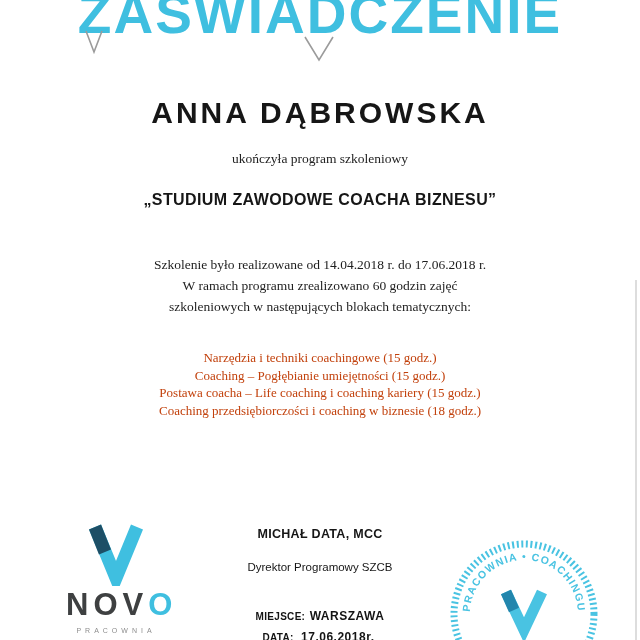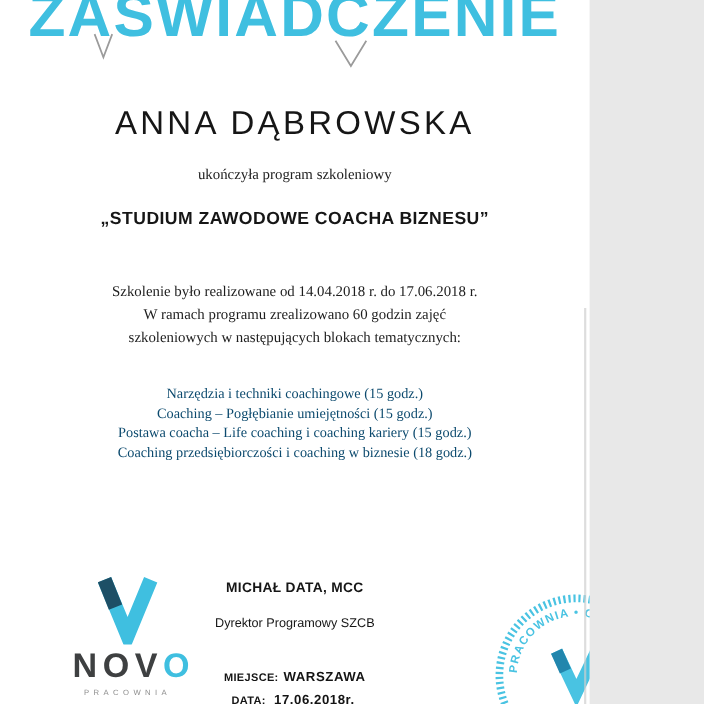--- a/index.html
+++ b/index.html
@@ -1,34 +1,34 @@
 <!DOCTYPE html>
 <html><head>
 <meta charset="utf-8">
 <style>
   html,body{margin:0;padding:0;background:#e8e8e8;}
-  .page{position:relative;width:536px;height:640px;background:#ffffff;overflow:hidden;
+  .page{position:relative;width:640px;height:640px;background:#ffffff;overflow:hidden;
         font-family:"Liberation Serif",serif;color:#1f1f1f;}
   .center{position:absolute;left:0;width:100%;text-align:center;}
 
   .title{top:-18px;font-family:"Liberation Sans",sans-serif;font-weight:bold;
          font-size:55px;letter-spacing:2px;color:#3fbfe0;white-space:nowrap;}
 
   .ribbon{position:absolute;}
   .ribbon-left{left:84px;top:30px;}
   .ribbon-mid{left:303px;top:36px;}
 
-  .recipient{top:96px;font-family:"Liberation Sans",sans-serif;font-weight:normal;
+  .recipient{top:96px;font-family:"Liberation Sans",sans-serif;font-weight:bold;
              font-size:30px;letter-spacing:3px;color:#161616;}
   .subtitle{top:151px;font-size:13.5px;color:#222;}
   .program{top:191px;font-family:"Liberation Sans",sans-serif;font-weight:bold;
            font-size:16px;letter-spacing:.4px;color:#161616;}
 
   .desc{top:254px;font-size:13.5px;line-height:21px;color:#1d1d1d;}
-  .modules{top:349px;font-size:13px;line-height:17.6px;color:#0c4a6e;}
+  .modules{top:349px;font-size:13px;line-height:17.6px;color:#c2410c;}
 
   .signatory{top:527px;font-family:"Liberation Sans",sans-serif;color:#161616;}
   .sig-name{font-weight:bold;font-size:12.5px;letter-spacing:.3px;}
   .sig-title{font-size:11.5px;margin-top:20px;}
 
   .logo{position:absolute;left:66px;top:522px;width:100px;text-align:center;
         font-family:"Liberation Sans",sans-serif;}
   .logo-mark{display:block;margin:0 auto;}
   .logo-text{font-size:31px;font-weight:bold;letter-spacing:5px;color:#3e4041;margin-top:1px;white-space:nowrap;}
   .logo-text .accent{color:#3fbfe0;}

